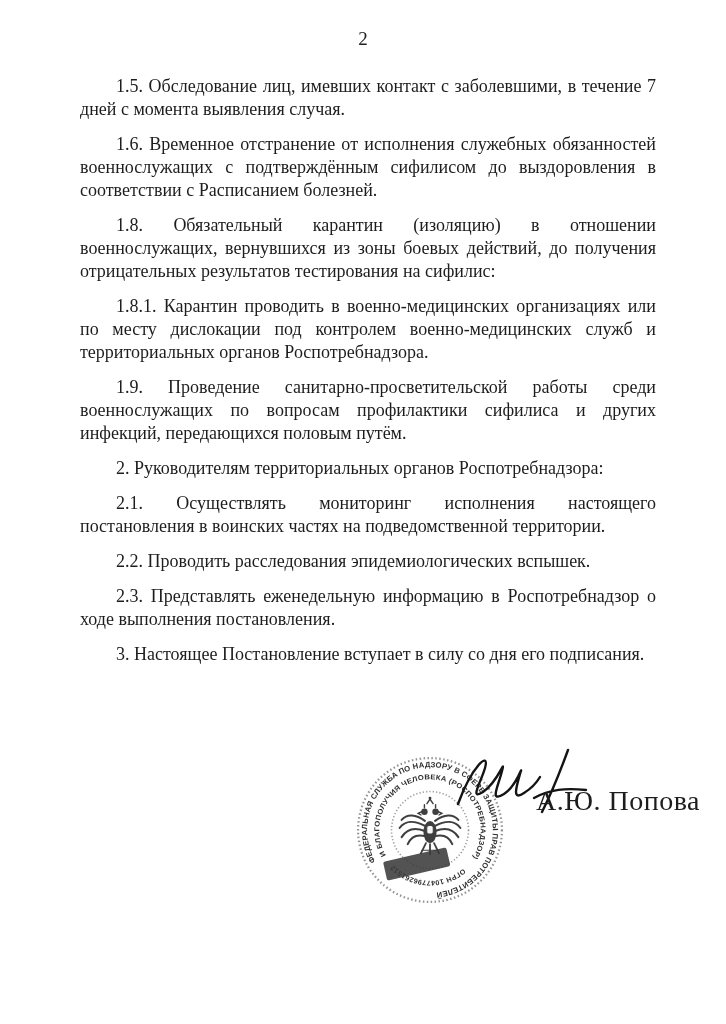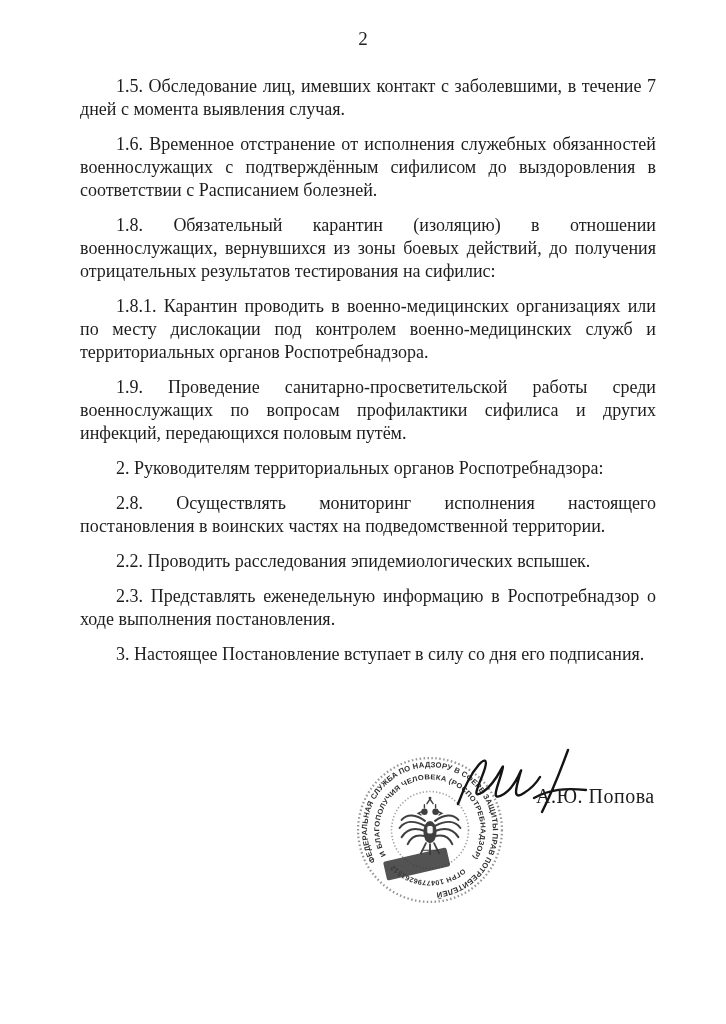--- a/index.html
+++ b/index.html
@@ -57,41 +57,41 @@
     position: absolute;
     left: 438px;
     top: 744px;
     width: 165px;
     height: 78px;
   }
   .signatory-name {
     position: absolute;
     left: 536px;
     top: 785px;
-    font-size: 20px;
+    font-size: 28px;
     letter-spacing: 0.5px;
     color: #1d1d1d;
     white-space: nowrap;
   }
 </style>
 </head>
 <body>
 
 <div class="page">
 
   <div class="page-number">2</div>
 
   <div class="body-text">
     <p>1.5. Обследование лиц, имевших контакт с заболевшими, в течение 7 дней с момента выявления случая.</p>
     <p>1.6. Временное отстранение от исполнения служебных обязанностей военнослужащих с подтверждённым сифилисом до выздоровления в соответствии с Расписанием болезней.</p>
     <p>1.8. Обязательный карантин (изоляцию) в отношении военнослужащих, вернувшихся из зоны боевых действий, до получения отрицательных результатов тестирования на сифилис:</p>
     <p>1.8.1. Карантин проводить в военно-медицинских организациях или по месту дислокации под контролем военно-медицинских служб и территориальных органов Роспотребнадзора.</p>
     <p>1.9. Проведение санитарно-просветительской работы среди военнослужащих по вопросам профилактики сифилиса и других инфекций, передающихся половым путём.</p>
     <p>2. Руководителям территориальных органов Роспотребнадзора:</p>
-    <p>2.8. Осуществлять мониторинг исполнения настоящего постановления в воинских частях на подведомственной территории.</p>
+    <p>2.1. Осуществлять мониторинг исполнения настоящего постановления в воинских частях на подведомственной территории.</p>
     <p>2.2. Проводить расследования эпидемиологических вспышек.</p>
     <p>2.3. Представлять еженедельную информацию в Роспотребнадзор о ходе выполнения постановления.</p>
     <p>3. Настоящее Постановление вступает в силу со дня его подписания.</p>
   </div>
 
   <svg class="stamp" viewBox="0 0 150 152" xmlns="http://www.w3.org/2000/svg">
     <defs>
       <path id="seal-outer-path" d="M 21.3,107 A 62,62 0 1 1 128.7,107 A 62,62 0 0 1 21.3,107" fill="none"></path>
       <path id="seal-inner-path" d="M 31.7,101 A 50,50 0 1 1 118.3,101 A 50,50 0 0 1 31.7,101" fill="none"></path>
     </defs>

